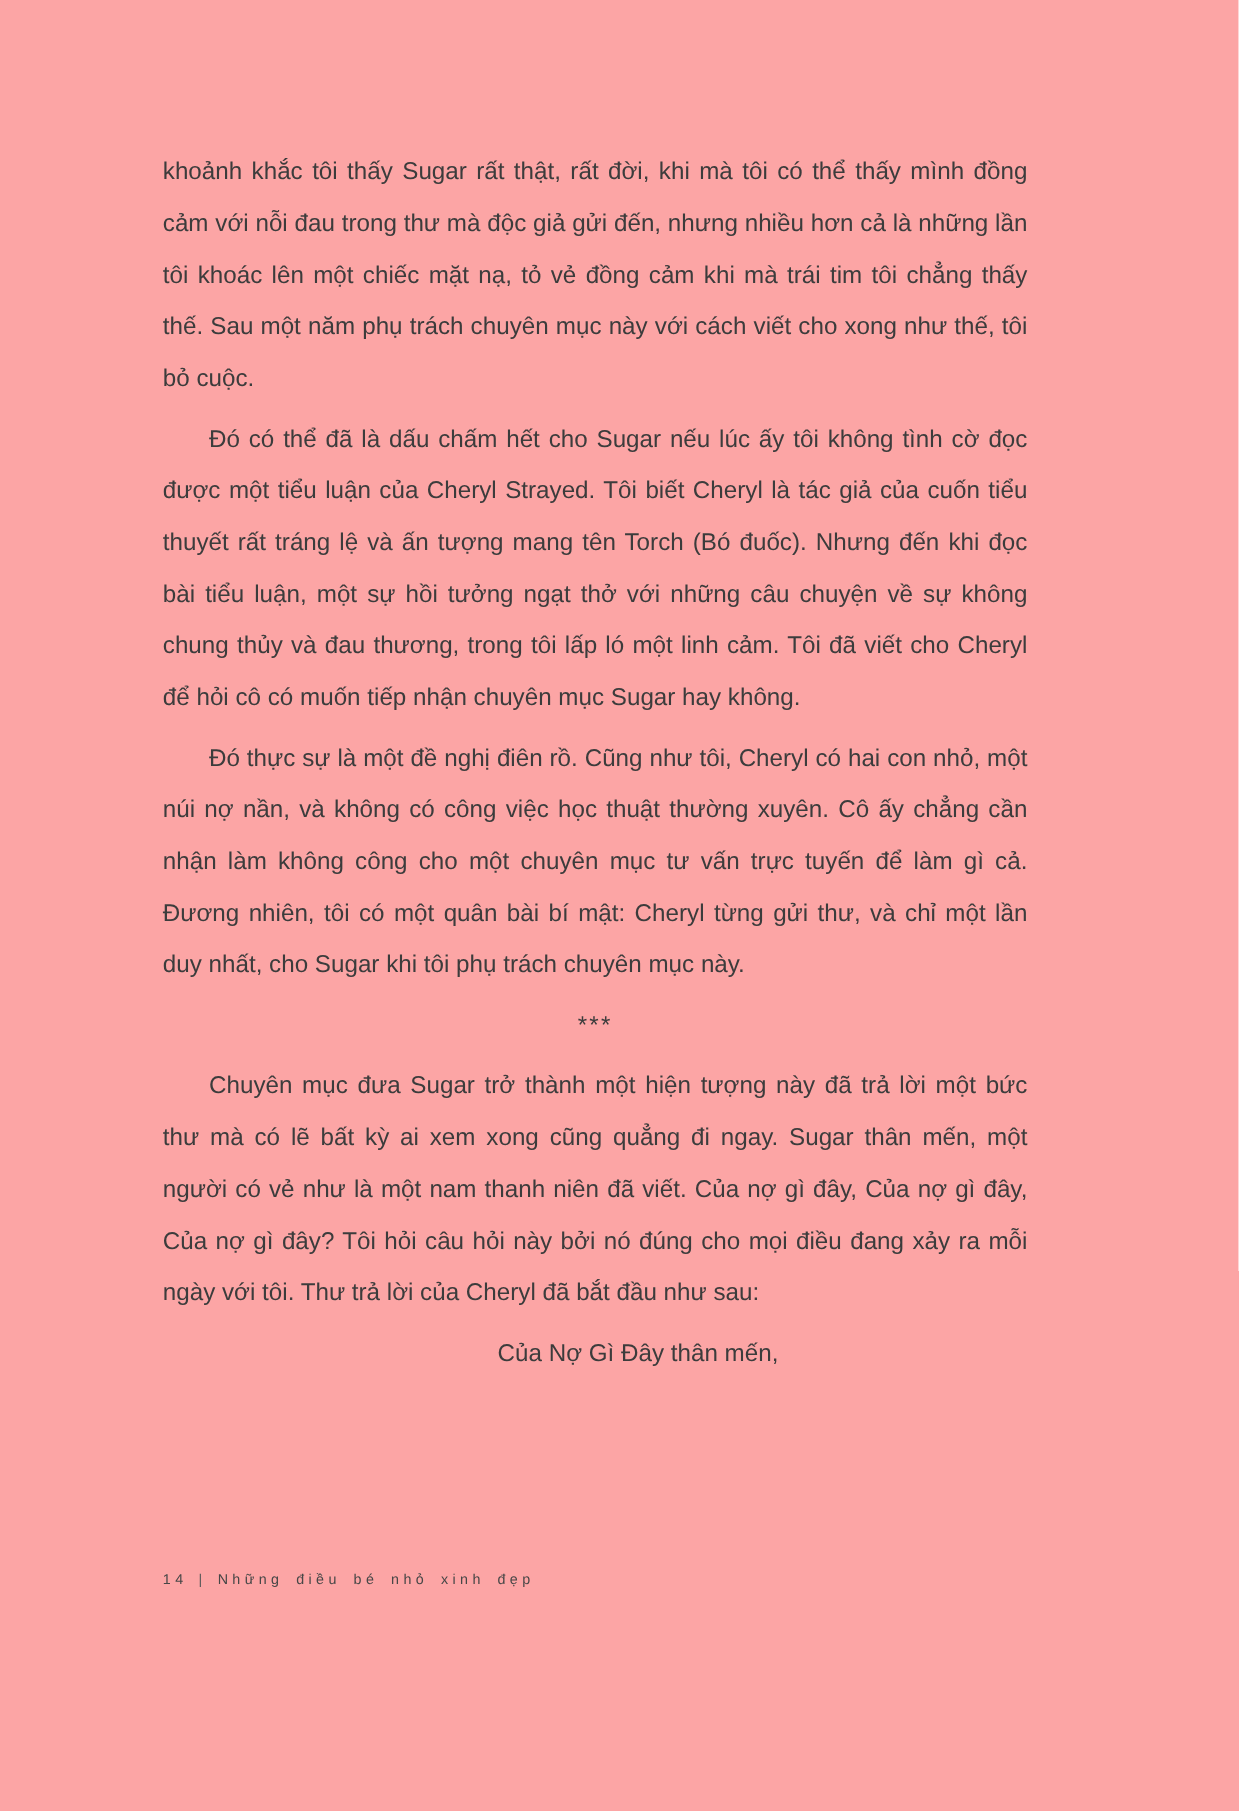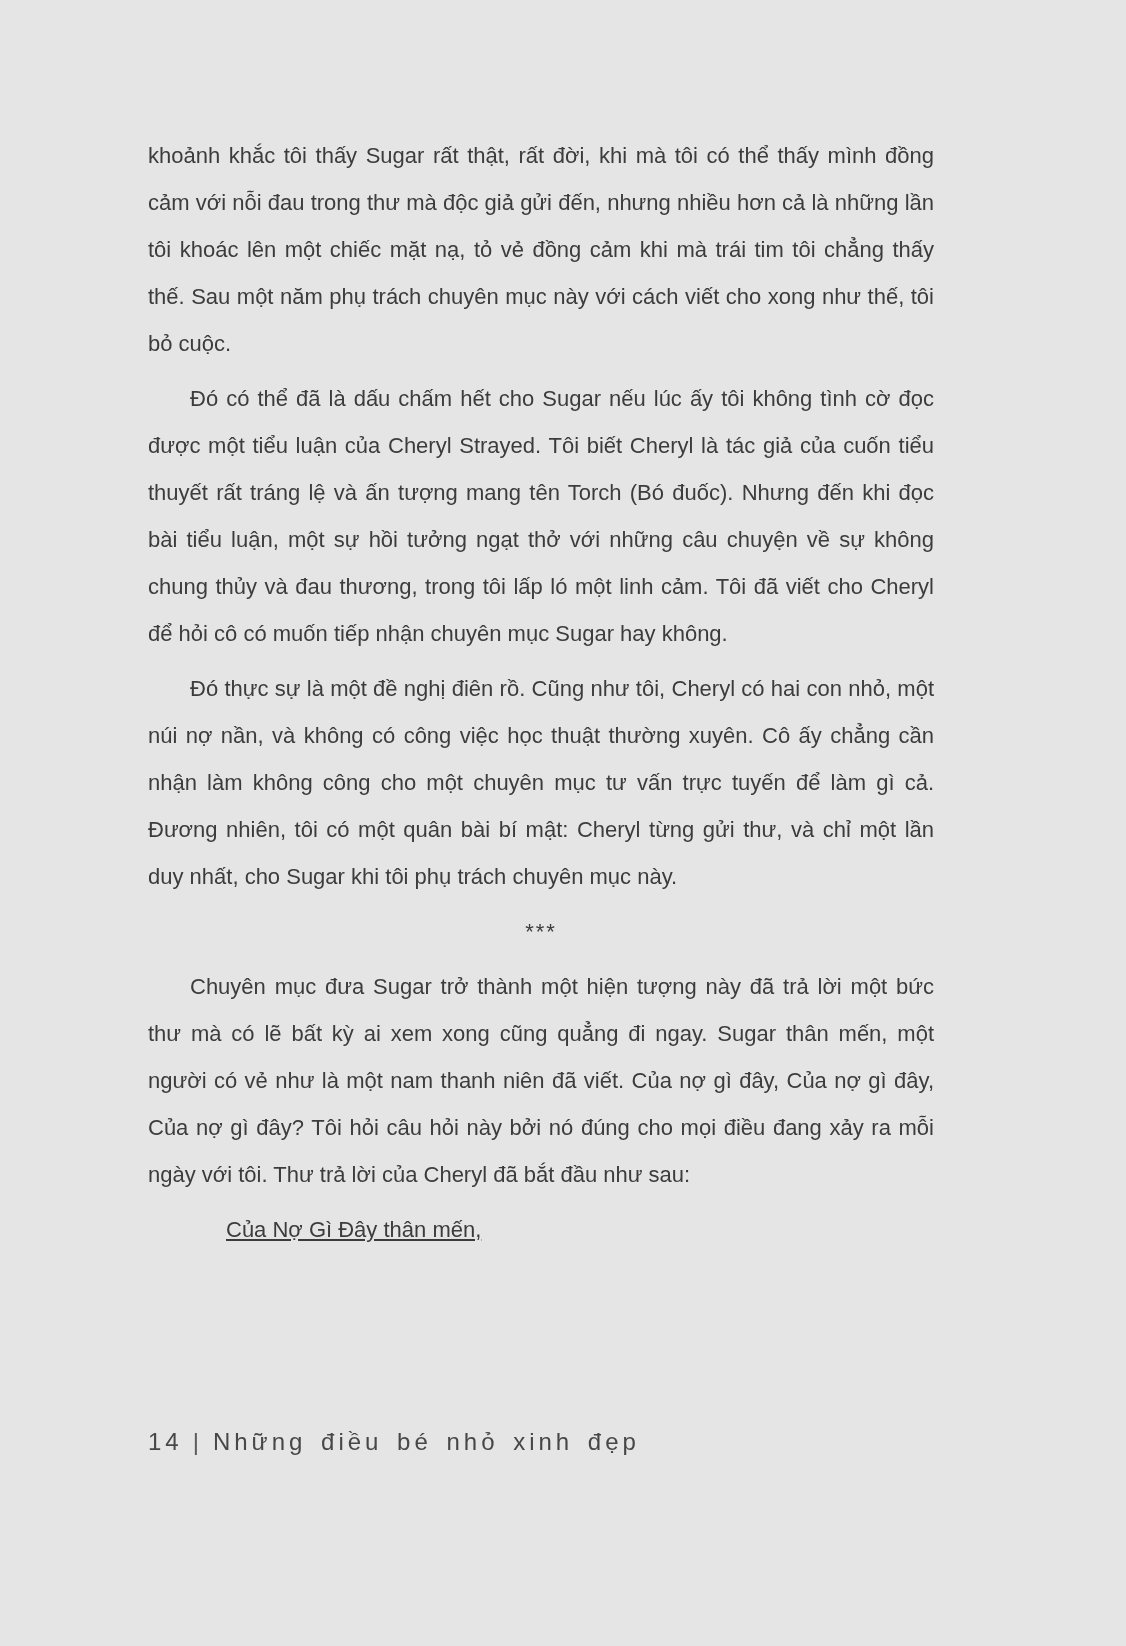--- a/index.html
+++ b/index.html
@@ -10,53 +10,52 @@
   body {
     width: 1126px;
     height: 1646px;
     position: relative;
     font-family: "Liberation Sans", "DejaVu Sans", sans-serif;
     color: #3c3c3c;
   }
   .page {
     position: absolute;
     inset: 0;
-    background: #e5e5e5;
+    background: #fca5a5;
   }
   .content {
     position: absolute;
     top: 132px;
     left: 148px;
     width: 786px;
     font-size: 22px;
     line-height: 47px;
     text-align: justify;
   }
   .content p {
     margin: 0 0 8px 0;
   }
   .para.indent {
     text-indent: 42px;
   }
   .quote {
     text-indent: 78px;
-    text-align: left;
-    text-decoration: underline;
+    text-align: center;
   }
   .separator {
     text-align: center;
     letter-spacing: 2px;
   }
   .it {
   }
   .footer {
     position: absolute;
     left: 148px;
     top: 1428px;
-    font-size: 24px;
+    font-size: 13px;
     letter-spacing: 4px;
     word-spacing: 4px;
     color: #474747;
     white-space: nowrap;
   }
   .footer .divider {
     margin: 0 10px;
     color: #5a5a5a;
   }
 </style>

